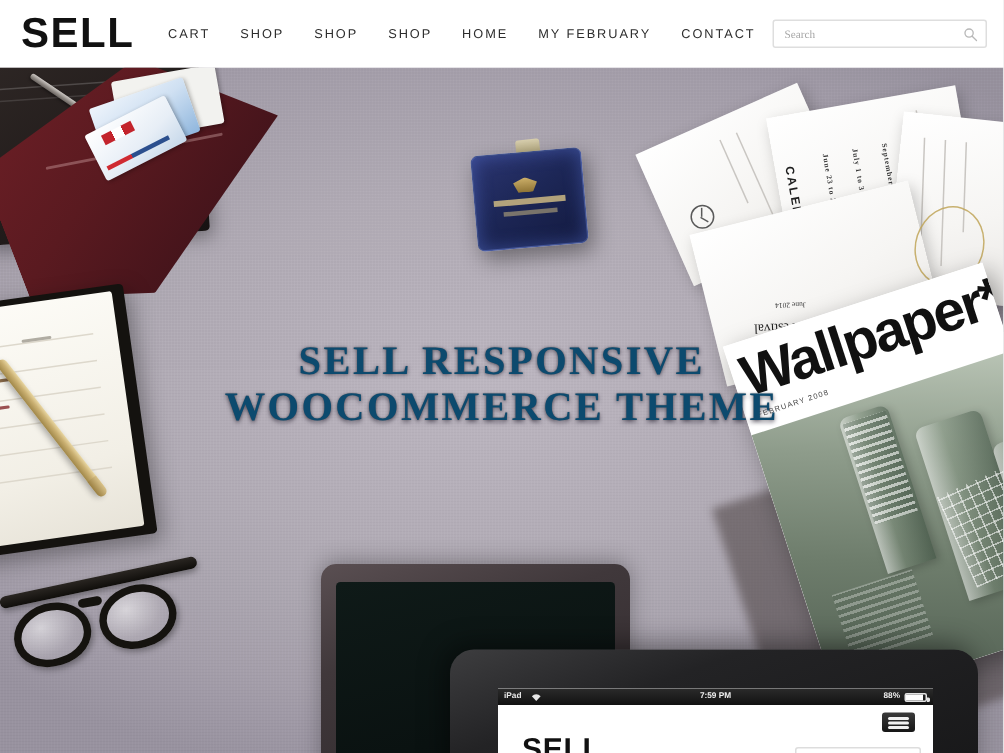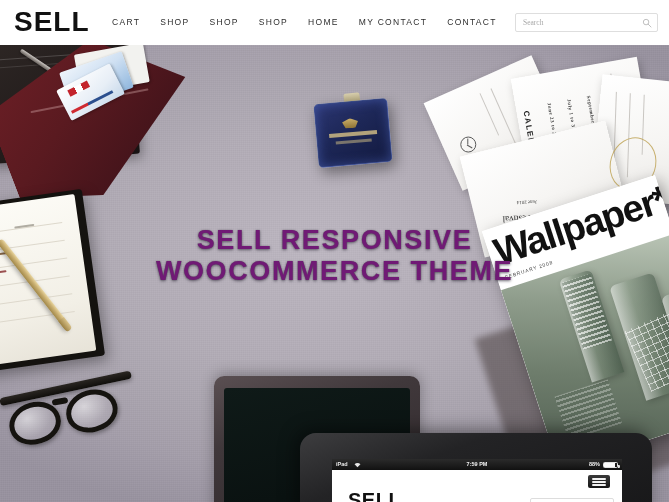--- a/index.html
+++ b/index.html
@@ -527,47 +527,47 @@
     font-family: "Liberation Serif", serif;
   }
   #ipad-search-input::placeholder { color: #b0b0b0; opacity: 1; }
 
   
   #hero-title {
     position: absolute;
     left: 0; top: 180px;
     width: 669px;
     text-align: center;
-    color: #701a75;
+    color: #0c4a6e;
     font-size: 27px;
     font-weight: bold;
     letter-spacing: 1.6px;
     line-height: 31px;
     text-shadow: 0 1px 3px rgba(60,55,70,.75), 0 0 1px rgba(0,0,0,.4);
-    font-family: Liberation Sans, sans-serif;
+    font-family: Liberation Serif, serif;
     z-index: 30;
     pointer-events: none;
   }
 </style>
 </head>
 <body>
 
 <div id="page">
 
   <div id="header">
 
     <div id="logo">SELL</div>
 
     <nav id="nav">
       <a class="nav-item">CART</a>
       <a class="nav-item">SHOP</a>
       <a class="nav-item">SHOP</a>
       <a class="nav-item">SHOP</a>
       <a class="nav-item">HOME</a>
-      <a class="nav-item">MY CONTACT</a>
+      <a class="nav-item">MY FEBRUARY</a>
       <a class="nav-item">CONTACT</a>
     </nav>
 
     <div id="search-wrap">
       <input id="search-input" type="text" placeholder="Search" style="">
       <svg id="search-icon" viewBox="0 0 16 16">
         <circle cx="6.5" cy="6.5" r="4.4" fill="none" stroke="#7d7d7d" stroke-width="1.4"></circle>
         <line x1="9.8" y1="9.8" x2="14.4" y2="14.4" stroke="#7d7d7d" stroke-width="1.4" stroke-linecap="round"></line>
       </svg>
     </div>

